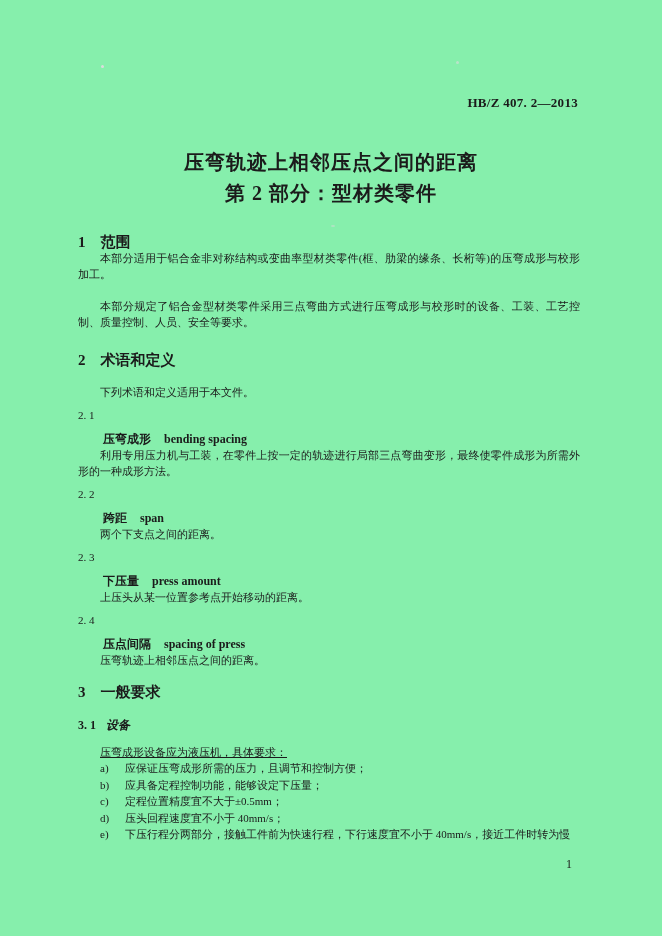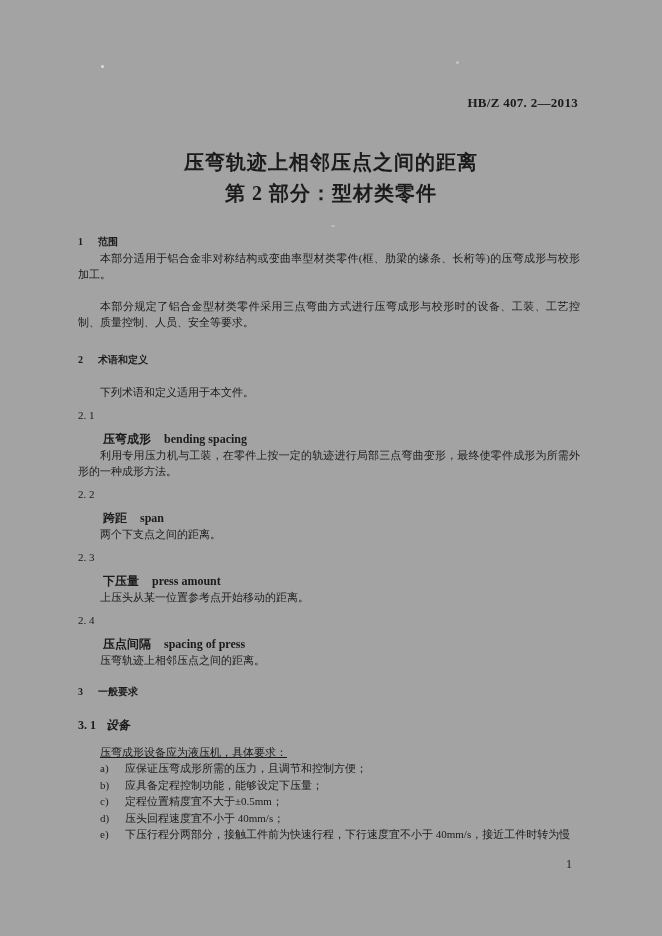--- a/index.html
+++ b/index.html
@@ -1,20 +1,20 @@
 <!DOCTYPE html>
 <html><head>
 <meta charset="utf-8">
 <style>
   html, body { margin: 0; padding: 0; background: #ffffff; }
   .page {
     position: relative;
     width: 662px;
     height: 936px;
-    background: #a3a3a3;
+    background: #86efac;
     overflow: hidden;
     font-family: "Liberation Serif", "DejaVu Serif", serif;
     color: #1b1b1b;
   }
   
   .speck { position: absolute; background: #dcdcdc; border-radius: 50%; }
   .speck1 { left: 101px; top: 65px; width: 3px; height: 3px; }
   .speck2 { left: 456px; top: 61px; width: 3px; height: 3px; opacity: .6; }
   .speck3 { left: 331px; top: 225px; width: 4px; height: 2px; opacity: .5; }
 
@@ -41,21 +41,21 @@
   .content {
     position: absolute;
     top: 234px;
     left: 78px;
     width: 502px;
     font-size: 11px;
     line-height: 16px;
   }
   .sec-heading {
     margin: 0;
-    font-size: 10px;
+    font-size: 15px;
     font-weight: 700;
     line-height: 16px;
   }
   .sec-heading .ht { margin-left: 15px; }
   .sec-heading.mt1 { margin-top: 22px; }
   .sec-heading.mt2 { margin-top: 16px; }
   .sub-heading {
     margin: 17px 0 0 0;
     font-size: 12px;
     font-weight: 700;

